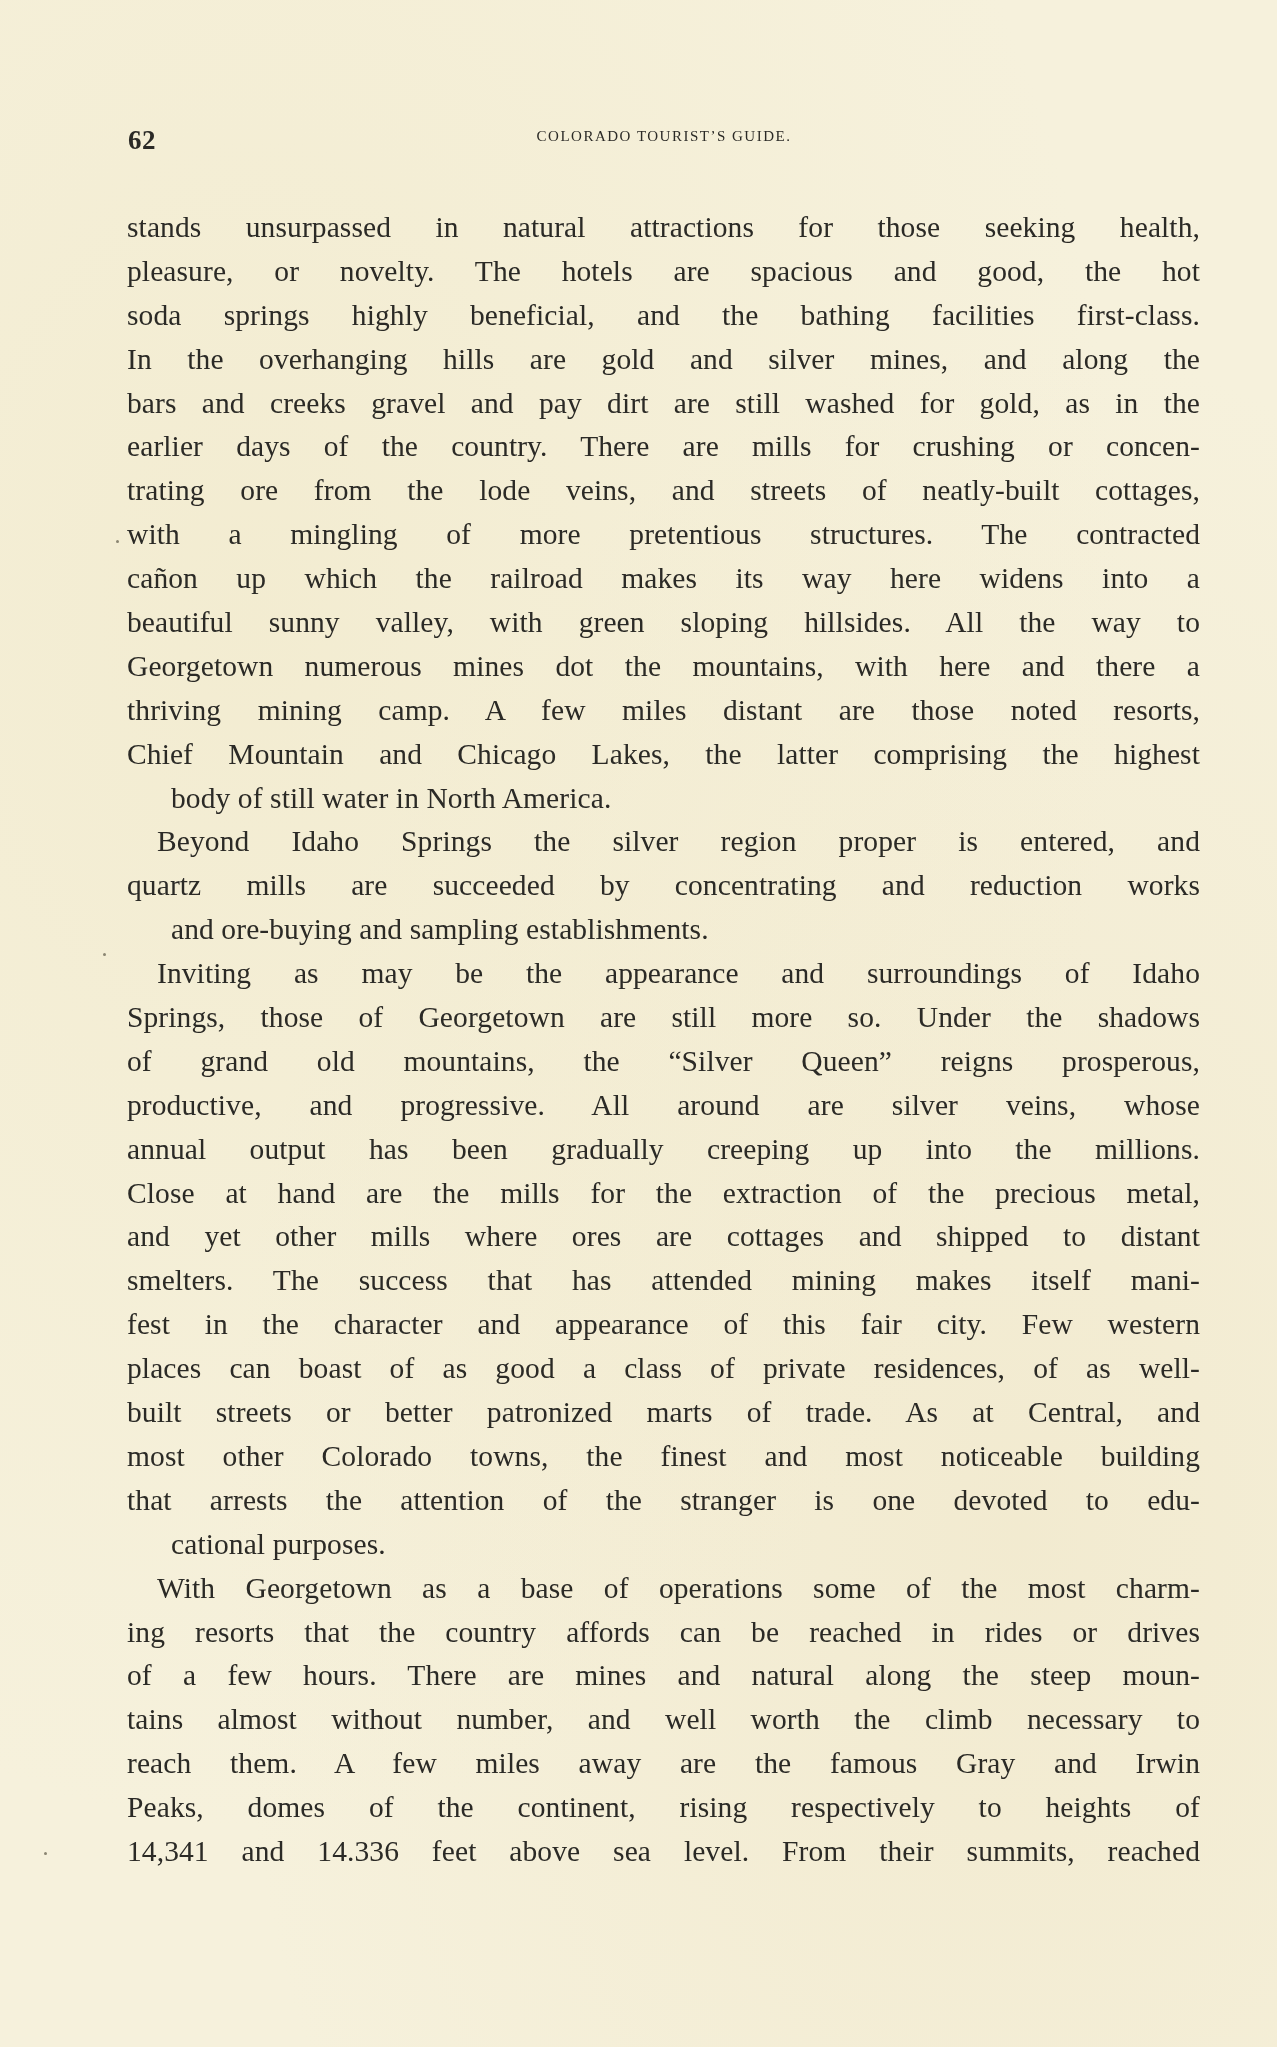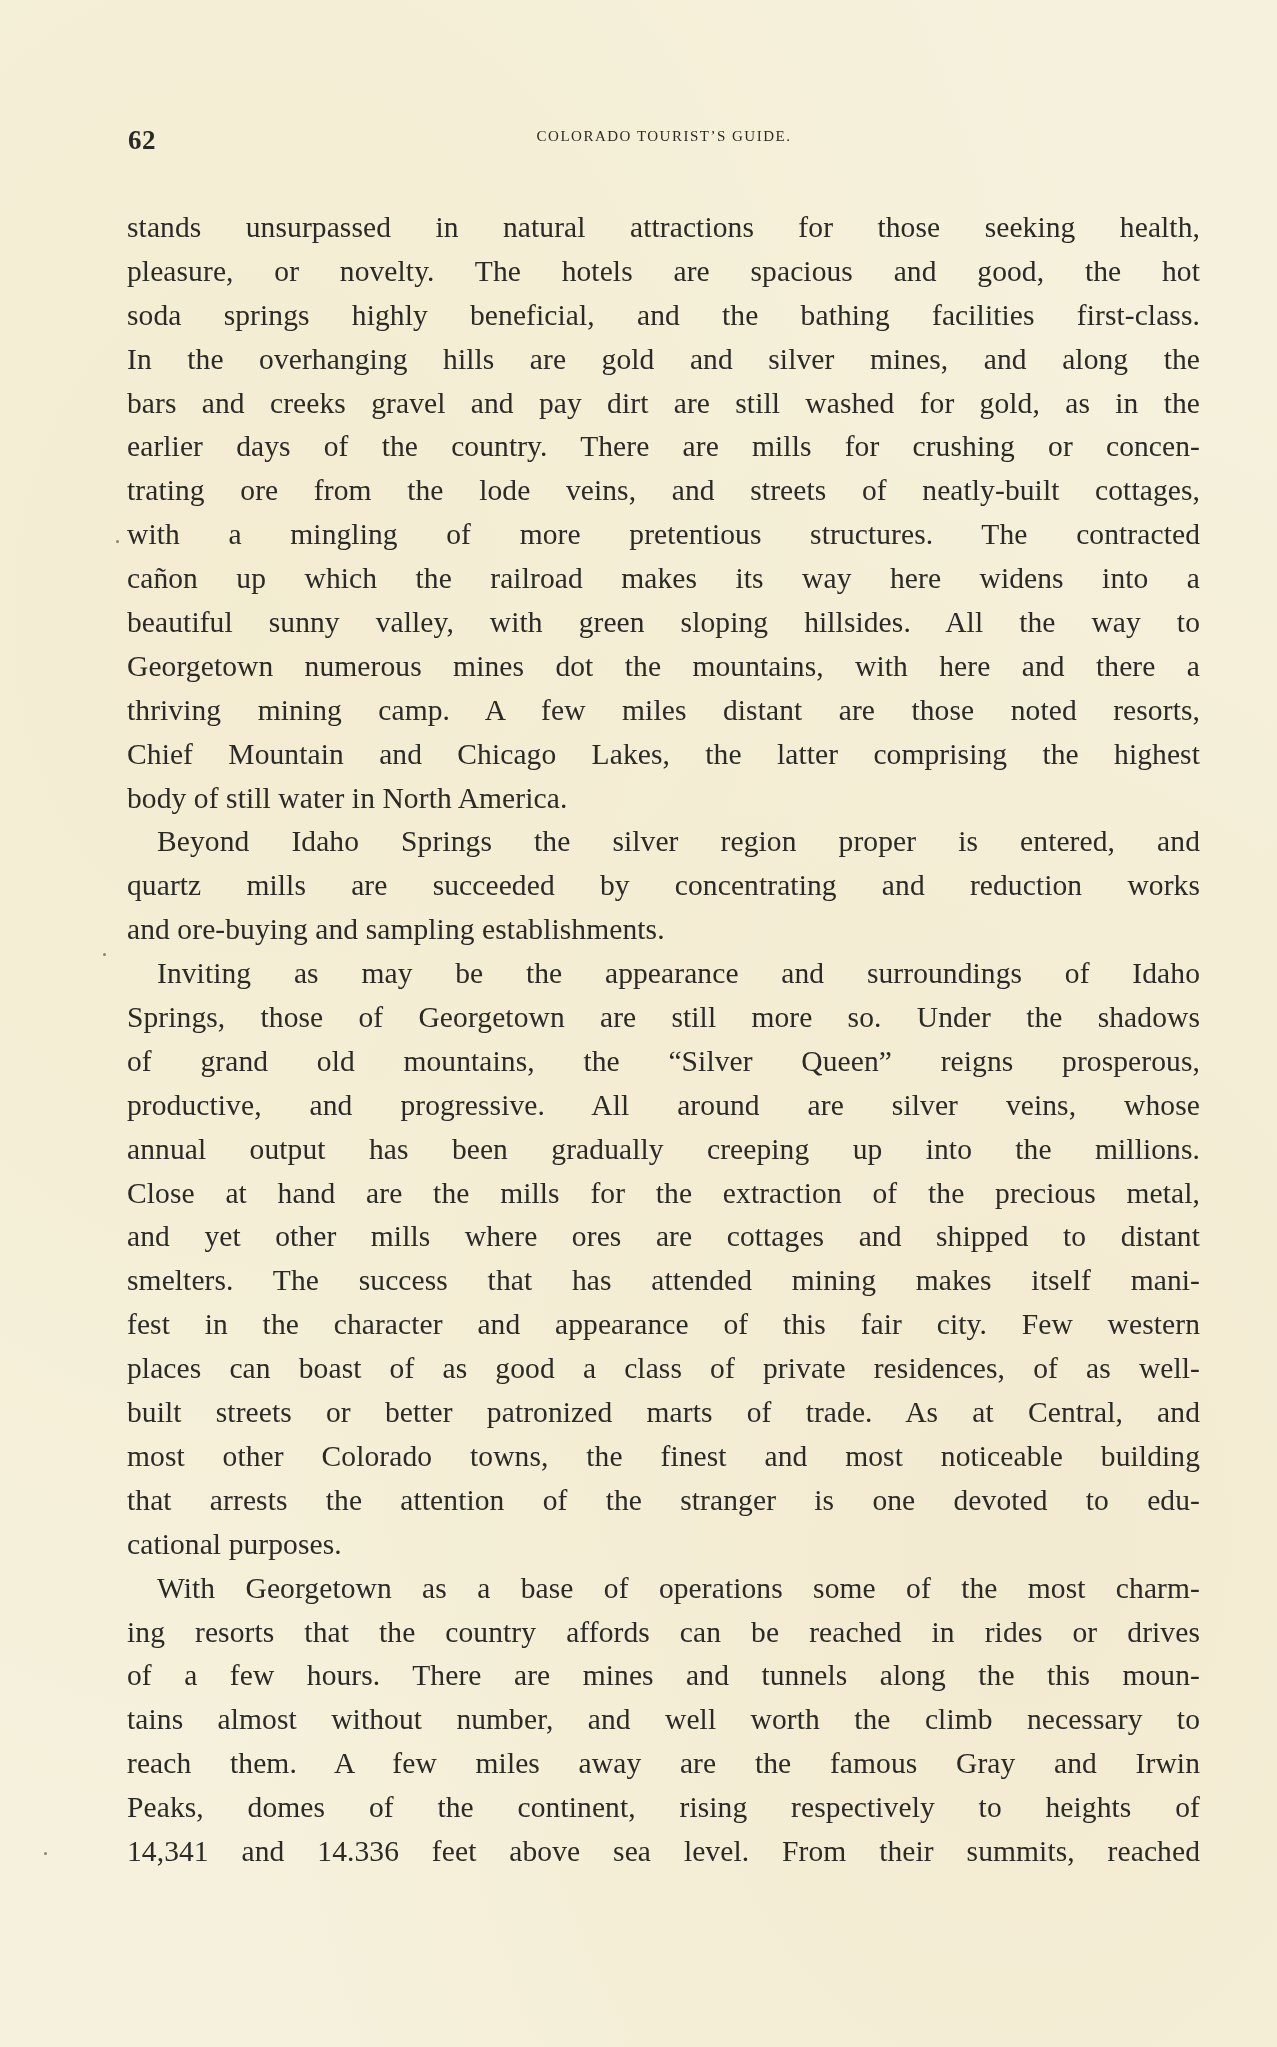--- a/index.html
+++ b/index.html
@@ -62,20 +62,21 @@
       height: 43.9px;
       line-height: 43.9px;
       font-size: 29.5px;
       white-space: nowrap;
       text-align: justify;
       text-align-last: justify;
       letter-spacing: 0.1px;
     }
     .line.last {
       text-align-last: left;
+      margin-left: 44px;
     }
     .line.indent {
       padding-left: 30px;
     }
     .margin-mark {
       position: absolute;
       width: 3px;
       height: 3px;
       border-radius: 50%;
       background: #8a8572;
@@ -118,21 +119,21 @@
     <span class="line">and yet other mills where ores are cottages and shipped to distant</span>
     <span class="line">smelters.  The success that has attended mining makes itself mani-</span>
     <span class="line">fest in the character and appearance of this fair city.  Few western</span>
     <span class="line">places can boast of as good a class of private residences, of as well-</span>
     <span class="line">built streets or better patronized marts of trade.  As at Central, and</span>
     <span class="line">most other Colorado towns, the finest and most noticeable building</span>
     <span class="line">that arrests the attention of the stranger is one devoted to edu-</span>
     <span class="line last">cational purposes.</span>
     <span class="line indent">With Georgetown as a base of operations some of the most charm-</span>
     <span class="line">ing resorts that the country affords can be reached in rides or drives</span>
-    <span class="line">of a few hours.  There are mines and tunnels along the this moun-</span>
+    <span class="line">of a few hours.  There are mines and natural along the steep moun-</span>
     <span class="line">tains almost without number, and well worth the climb necessary to</span>
     <span class="line">reach them.  A few miles away are the famous Gray and Irwin</span>
     <span class="line">Peaks, domes of the continent, rising respectively to heights of</span>
     <span class="line">14,341 and 14.336 feet above sea level.  From their summits, reached</span>
   </div>
 
   <span class="margin-mark" style="left:116px; top:540px;"></span>
   <span class="margin-mark" style="left:103px; top:953px;"></span>
   <span class="margin-mark" style="left:44px; top:1852px;"></span>
 </div>

